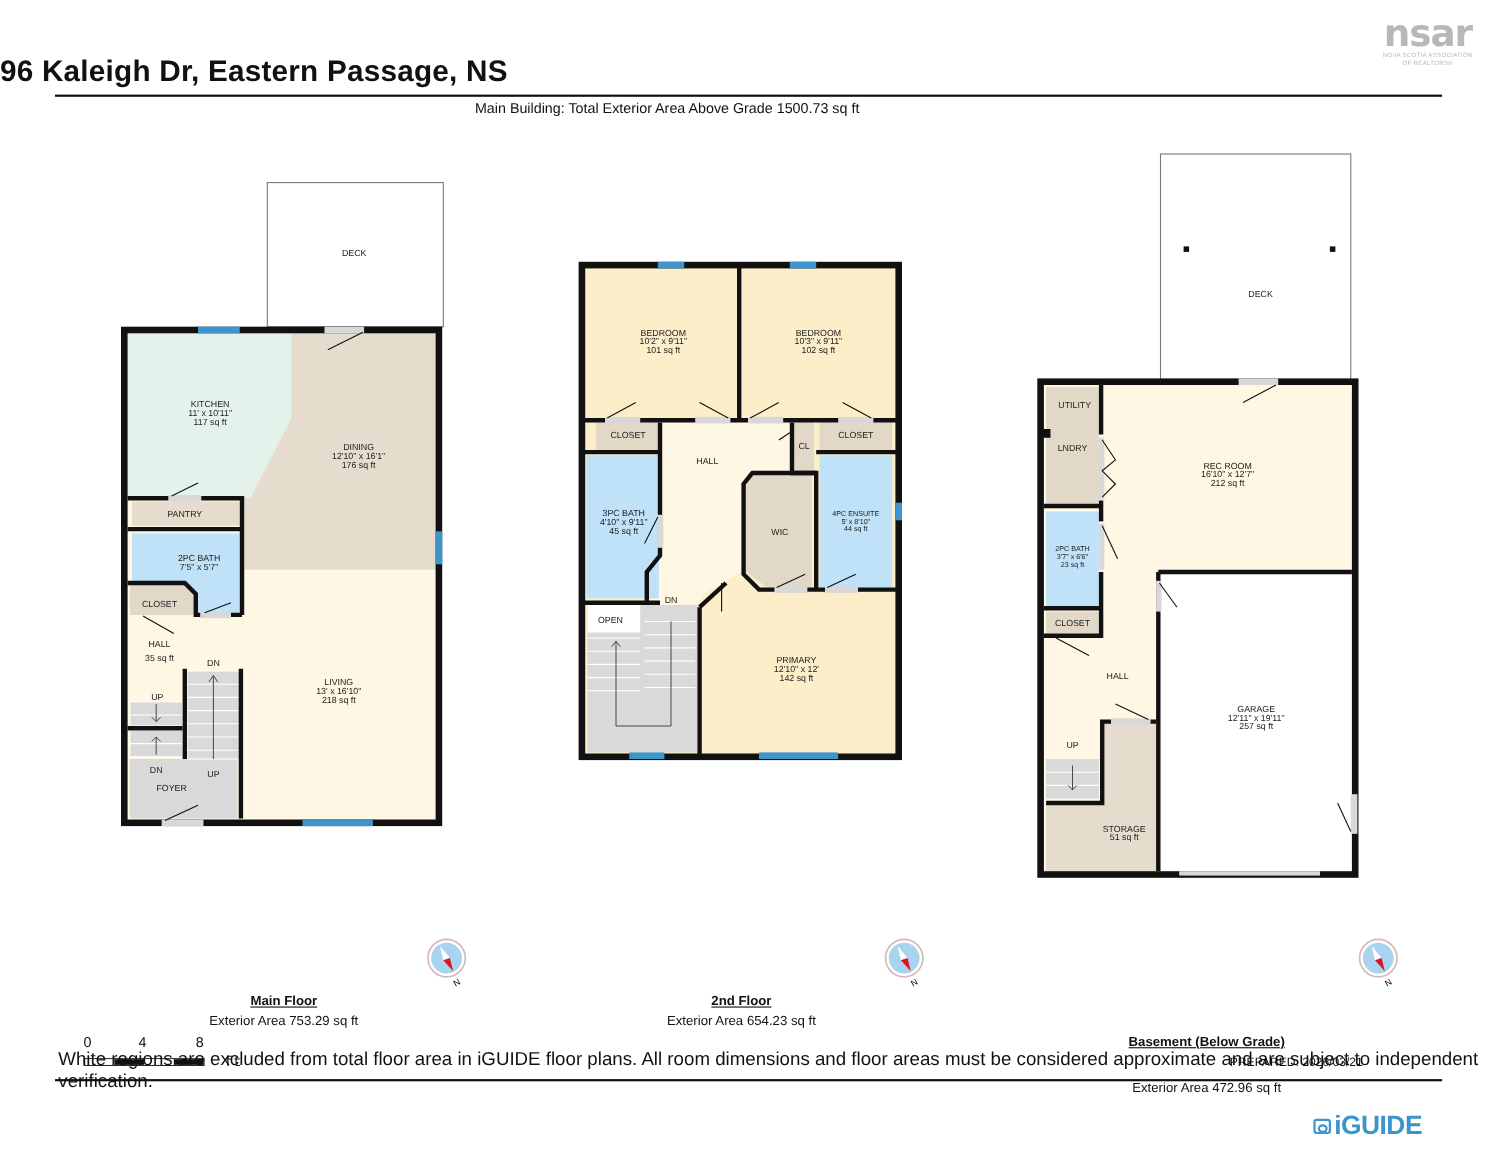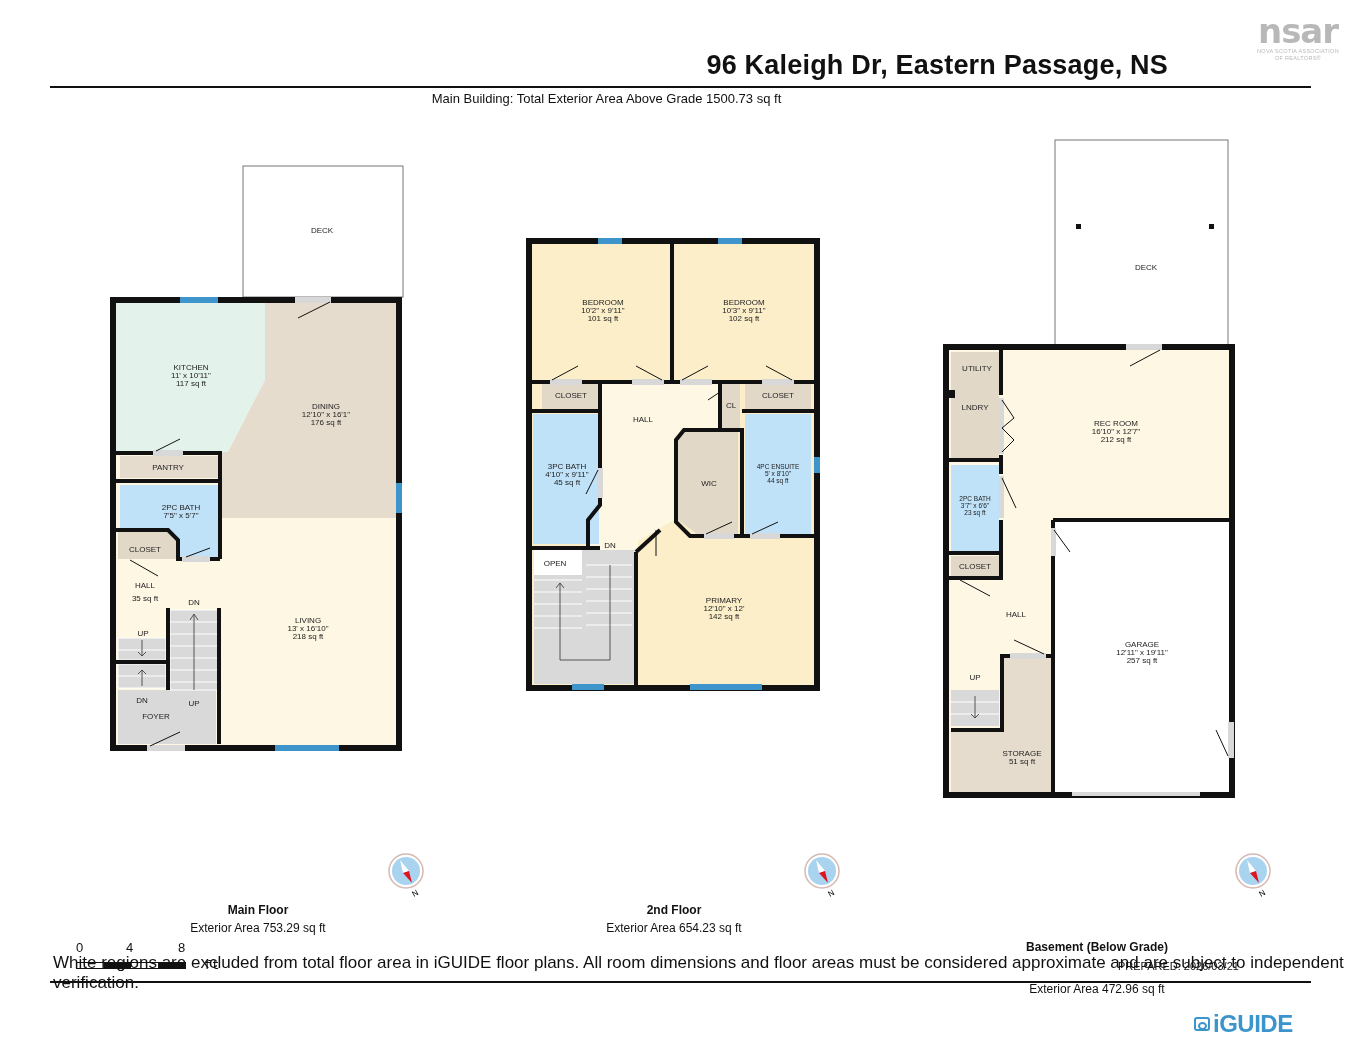--- a/index.html
+++ b/index.html
@@ -1,27 +1,27 @@
 <!DOCTYPE html>
 <html><head>
 <meta charset="utf-8">
 <style>
   html, body { margin:0; padding:0; background:#ffffff; }
   body { width:1360px; height:1051px; position:relative; overflow:hidden; font-family:"Liberation Sans", sans-serif; color:#111; }
   .abs { position:absolute; }
-  #title { left:0; width:1168px; top:50px; text-align:right; font-size:27px; font-weight:bold; color:#111; letter-spacing:0.2px; }
+  #title { left:0; width:1168px; top:50px; text-align:left; font-size:27px; font-weight:bold; color:#111; letter-spacing:0.2px; }
   #title-rule { left:50px; width:1261px; top:86px; height:2px; background:#111; }
   #subtitle { left:0; width:1213px; top:91px; text-align:center; font-size:13px; color:#111; }
   #logo { left:1238px; top:14px; width:120px; text-align:center; color:#b8b8b8; }
   #logo .big { font-size:34px; letter-spacing:-1px; line-height:34px; font-family:"DejaVu Sans", sans-serif;font-weight:bold; }
   #logo .small { font-size:5.5px; line-height:7px; letter-spacing:0.3px; }
   svg#plans { position:absolute; left:0; top:0; }
   svg text { font-family:"Liberation Sans", sans-serif; }
   .floor-label { text-align:center; font-size:12px; }
-  .floor-label .name { font-weight:bold; }
+  .floor-label .name { font-weight:bold;text-decoration:underline; }
   .floor-label .area { margin-top:4px; }
   #prepared { left:1118px; top:960px; font-size:11px; }
   #bottom-rule { left:50px; width:1261px; top:981px; height:2px; background:#111; }
   #disclaimer { left:53px; top:953px; font-size:17px; }
   #iguide { left:1194px; top:1010px; font-size:24px; color:#3b95cc; font-weight:bold; letter-spacing:-0.5px; display:flex; align-items:center; gap:3px; }
   #iguide .box { width:16px; height:14px; border:2.5px solid #3b95cc; border-radius:3px; position:relative; box-sizing:border-box; }
   #iguide .box:after { content:""; position:absolute; left:2px; top:3px; width:5px; height:4px; border:2px solid #3b95cc; border-radius:50%; }
   #scale { left:76px; top:940px; font-size:13px; }
   #scale .ticks span { position:absolute; top:0; }
   #scale .bar { position:absolute; left:0; top:22px; width:108px; height:5px; border:1px solid #111; display:flex; }

